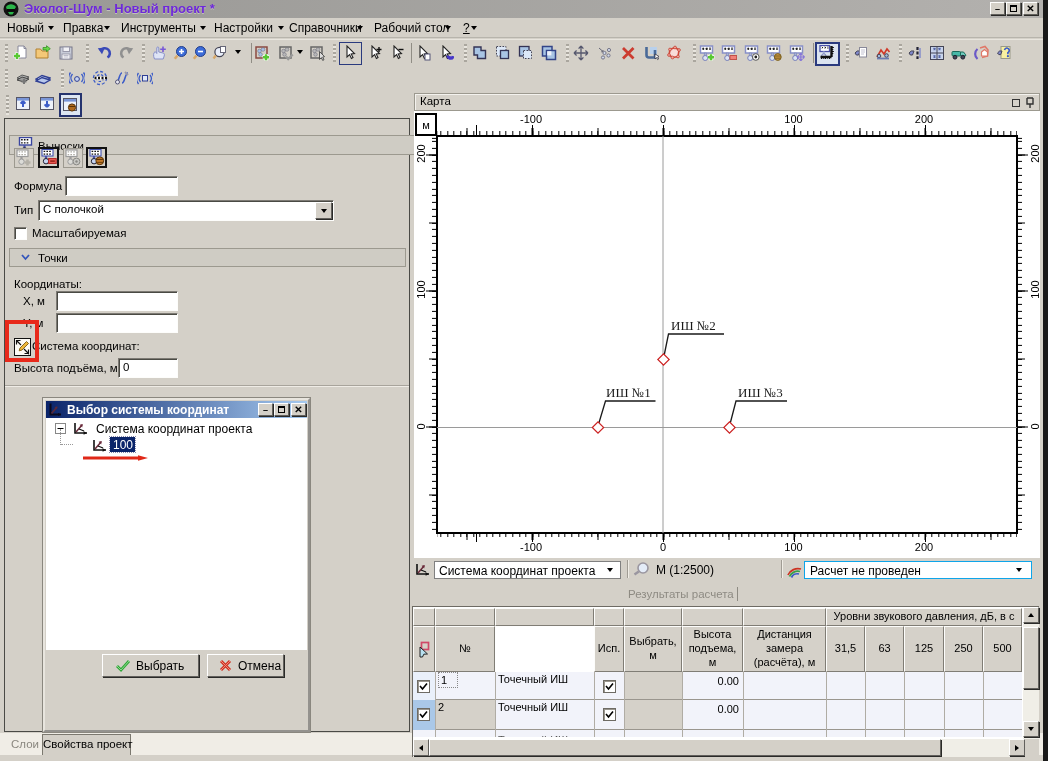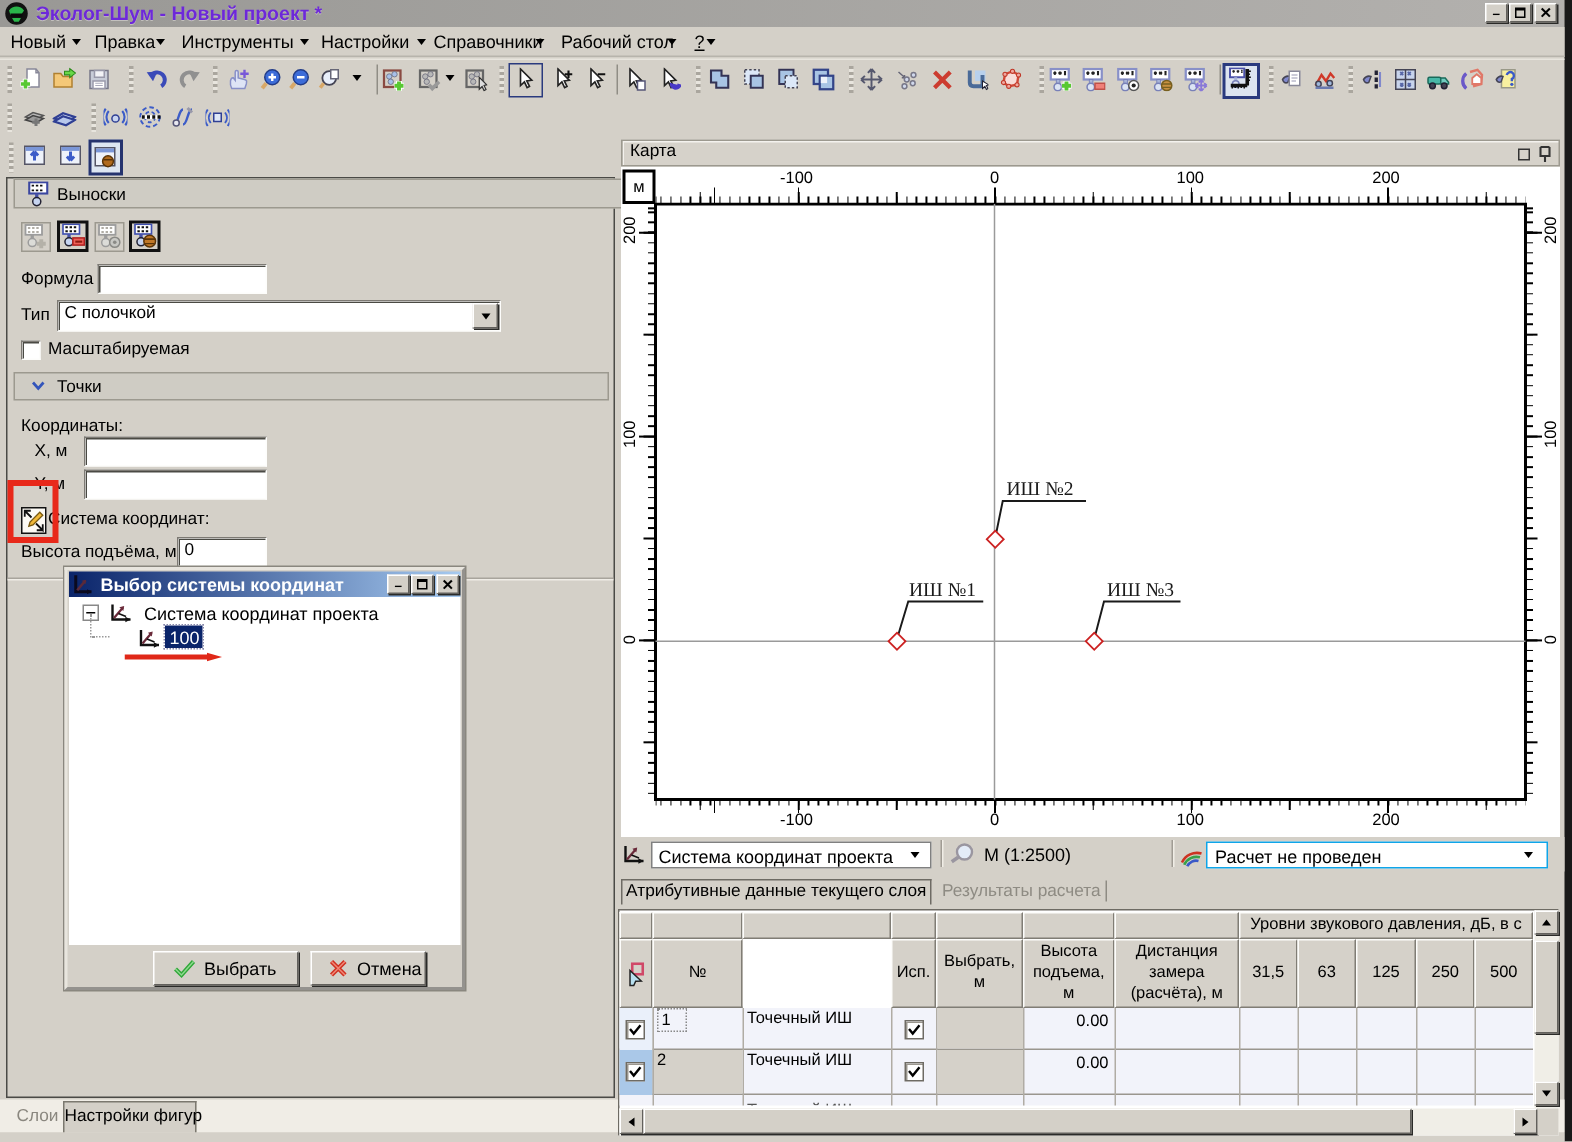--- a/index.html
+++ b/index.html
@@ -426,21 +426,21 @@
         <rect x="1.5" y="1.5" width="13" height="12" fill="#eef2fa" stroke="#556"></rect>
         <rect x="2" y="2" width="12" height="2.6" fill="#7a96d8"></rect>
         <circle cx="10" cy="10.5" r="3.6" fill="#b06a1e" stroke="#5a3408"></circle>
         <path d="M7 9.5 h6" stroke="#5a3408"></path>
       </svg>
     </div>
   </div>
 
 <div class="a" id="lpanel" style="left:4px;top:118px;width:406px;height:614px;background:#d4d0c8;border:1px solid #4a4a46;font-size:11.5px">
 
-<div class="a hdrbar" style="left:4px;top:0;width:459px;height:20px">
+<div class="a hdrbar" style="left:4px;top:16px;width:459px;height:20px">
 <span class="a" style="left:8px;top:1px">
         <svg width="16" height="18" viewBox="0 0 16 18">
           <rect x="1.5" y="0.5" width="12" height="7.5" fill="#fff" stroke="#3a46a0" stroke-width="1.4"></rect>
           <path d="M3.1 2.75 h1.6 m1.2 0 h1.6 m1.2 0 h1.6 M3.1 5.8999999999999995 h1.6 m1.2 0 h1.6 m1.2 0 h1.6" stroke="#111" stroke-width="1.3" fill="none"></path>
           <rect x="5.4" y="8.2" width="2.2" height="3.4" fill="#4752a8"></rect>
           <circle cx="6.5" cy="13.399999999999999" r="2.7" fill="#c6d4f0" stroke="#223"></circle>
         </svg>
       </span>
 <span class="a" style="left:28px;top:4px;font-size:11.5px">Выноски</span>
     </div>
@@ -526,21 +526,21 @@
 <div class="a" style="left:9px;top:243px">Высота подъёма, м</div>
 <div class="a inp" style="left:113px;top:239px;width:60px;height:20px">
       <span style="position:absolute;left:4px;top:2px">0</span>
     </div>
 
 <div class="a" style="left:0px;top:266px;width:404px;height:2px;border-top:1px solid #a8a49c;border-bottom:1px solid #efece6"></div>
 </div>
 
 <div class="a" style="left:0;top:733px;width:1043px;height:22px;background:#f0ede6"></div>
 <div class="a" style="left:11px;top:738px;color:#8a877f;font-size:11.5px">Слои</div>
-<div class="a" style="left:42px;top:734px;width:89px;height:21px;background:#d4d0c8;border:1px solid #7b786f;border-bottom:none;text-align:center;padding-top:3px;font-size:11.5px;white-space:nowrap">Настройки фигур</div>
+<div class="a" style="left:42px;top:734px;width:89px;height:21px;background:#d4d0c8;border:1px solid #7b786f;border-bottom:none;text-align:center;padding-top:3px;font-size:11.5px;white-space:nowrap">Свойства проект</div>
 <div class="a" style="left:0;top:755px;width:1043px;height:6px;background:#d4d0c8"></div>
 
 <div class="a" id="map" style="left:414px;top:93px;width:626px;height:465px;background:#fff;font-size:11px">
 <div class="a" style="left:0;top:0;width:626px;height:18px;background:#d6d2ca;border:1px solid #9c998f;box-shadow:inset 1px 1px 0 #f4f2ee">
 <span class="a" style="left:5px;top:1px;font-size:11.5px">Карта</span>
 <span class="a" style="left:597px;top:5px;width:8px;height:8px;border:1px solid #333"></span>
 <span class="a" style="left:610px;top:3px">
         <svg width="10" height="12" viewBox="0 0 10 12">
           <path d="M2 1 h6 M2 1 v6 h6 v-6 M5 7 v4" stroke="#333" stroke-width="1.4" fill="none"></path>
         </svg>
@@ -631,21 +631,20 @@
         <path d="M5.5 16.5 A6.5 6.5 0 0 1 13 13" fill="none" stroke="#3a58c8" stroke-width="1.8"></path>
       </svg>
     </span>
 <span class="a" style="left:393px;top:3px;width:228px;height:18px;background:#fff;border:1px solid #0ea5e9">
       <span class="a" style="left:5px;top:2px">Расчет не проведен</span>
       <span class="a mn" style="left:211px;top:6px;margin-top:0"></span>
     </span>
 </div>
 
 <div class="a" id="ttabs" style="left:411px;top:584px;width:632px;height:19px;font-size:11.5px">
-<span class="a" style="left:3px;top:2px;width:207px;height:17px;background:#d4d0c8;border:1px solid #6e6b64;border-bottom:none;text-align:center;padding-top:1px;white-space:nowrap">Атрибутивные данные текущего слоя</span>
 <span class="a" style="left:217px;top:4px;color:#8e8b83;white-space:nowrap">Результаты расчета</span>
 <span class="a" style="left:326px;top:3px;width:1px;height:14px;background:#8e8b83"></span>
 </div>
 
 <div class="a" id="table" style="left:412px;top:606px;width:627px;height:151px">
     <div class="a" style="left:0;top:0;width:627px;height:151px;background:#fff;border:1px solid #6e6b64;border-right:none;border-bottom:none"></div>
     <div class="a hcell" style="left:1px;top:2px;width:22px;height:18px;font-size:11px;"></div>
     <div class="a hcell" style="left:23px;top:2px;width:60px;height:18px;font-size:11px;"></div>
     <div class="a hcell" style="left:83px;top:2px;width:99px;height:18px;font-size:11px;"></div>
     <div class="a hcell" style="left:182px;top:2px;width:30px;height:18px;font-size:11px;"></div>
@@ -775,21 +774,21 @@
     <div class="a btn ct" style="left:1px;top:133px;width:16px;height:17px">
       <span style="display:block;width:0;height:0;border-top:3.5px solid transparent;border-bottom:3.5px solid transparent;border-right:4px solid #000"></span>
     </div>
     <div class="a btn" style="left:17px;top:133px;width:512px;height:17px"></div>
     <div class="a btn ct" style="left:597px;top:133px;width:16px;height:17px">
       <span style="display:block;width:0;height:0;border-top:3.5px solid transparent;border-bottom:3.5px solid transparent;border-left:4px solid #000"></span>
     </div>
     <div class="a" style="left:613px;top:133px;width:14px;height:18px;background:#d4d0c8"></div>
   </div>
 
-<div class="a" id="dialog" style="left:43px;top:378px;width:267px;height:282px;background:#d4d0c8;border:2px outset #e8e5de;box-shadow:0 0 0 1px #8a877f">
+<div class="a" id="dialog" style="left:43px;top:398px;width:267px;height:334px;background:#d4d0c8;border:2px outset #e8e5de;box-shadow:0 0 0 1px #8a877f">
 <div class="a" style="left:1px;top:1px;width:261px;height:17px;background:linear-gradient(to right,#0a246a,#a6caf0)">
 <span class="a" style="left:2px;top:1px">
         <svg width="15" height="15" viewBox="0 0 15 15">
           <path d="M2.5 1.5 L2.5 12.5 L13 12.5" fill="none" stroke="#0a0a1e" stroke-width="2"></path>
           <path d="M13 12.5 l-3 -1.6 l0 3.2 Z" fill="#0a0a1e"></path>
           <path d="M3.5 11.5 L9 5" stroke="#5a2a3a" stroke-width="1.8"></path>
           <path d="M9.5 4.5 l-3 0.6 l2.4 2.4 Z" fill="#5a2a3a"></path>
         </svg>
       </span>
 <span class="a" style="left:21px;top:1.5px;color:#fff;font-weight:bold;font-size:12px">Выбор системы координат</span>

